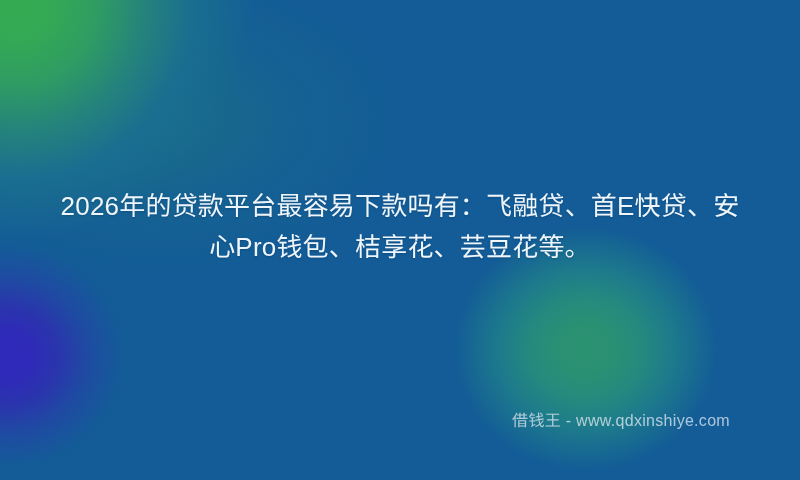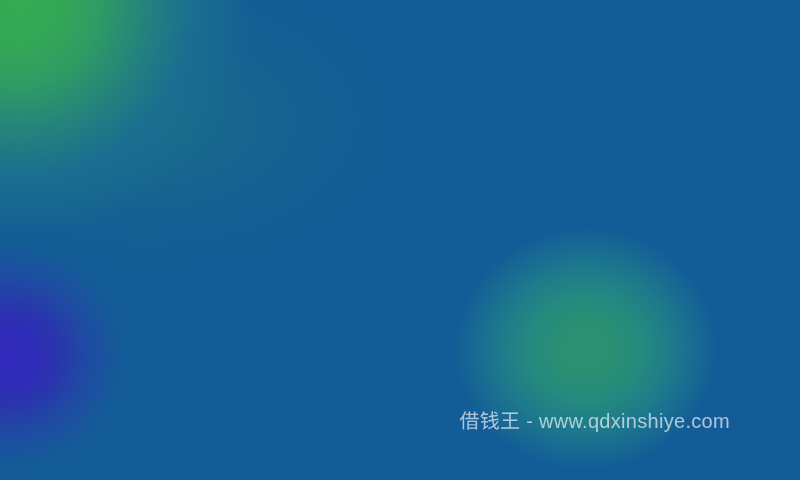--- a/index.html
+++ b/index.html
@@ -81,34 +81,35 @@
     letter-spacing: 0.2px;
     white-space: pre-wrap;
     text-shadow: 0 1px 2px rgba(8, 44, 78, 0.30);
   }
 
   
   .watermark {
     position: absolute;
     right: 70px;
     top: 408px;
-    font-size: 20px;
+    font-size: 16px;
     line-height: 26px;
     font-weight: 400;
     color: rgba(236, 242, 248, 0.70);
     letter-spacing: 0.3px;
     white-space: nowrap;
   }
 </style>
 </head>
 <body>
 
 <div id="banner">
 
   <div class="bg-layer blob-sheen"></div>
   <div class="bg-layer blob-green-tl"></div>
   <div class="bg-layer blob-purple-left"></div>
   <div class="bg-layer blob-teal-mid"></div>
 
+  <div class="headline">2026年的贷款平台最容易下款吗有：飞融贷、首E快贷、安心Pro钱包、桔享花、芸豆花等。</div>
 
   <div class="watermark">借钱王 - www.qdxinshiye.com</div>
 
 </div>
 
 </body></html>

